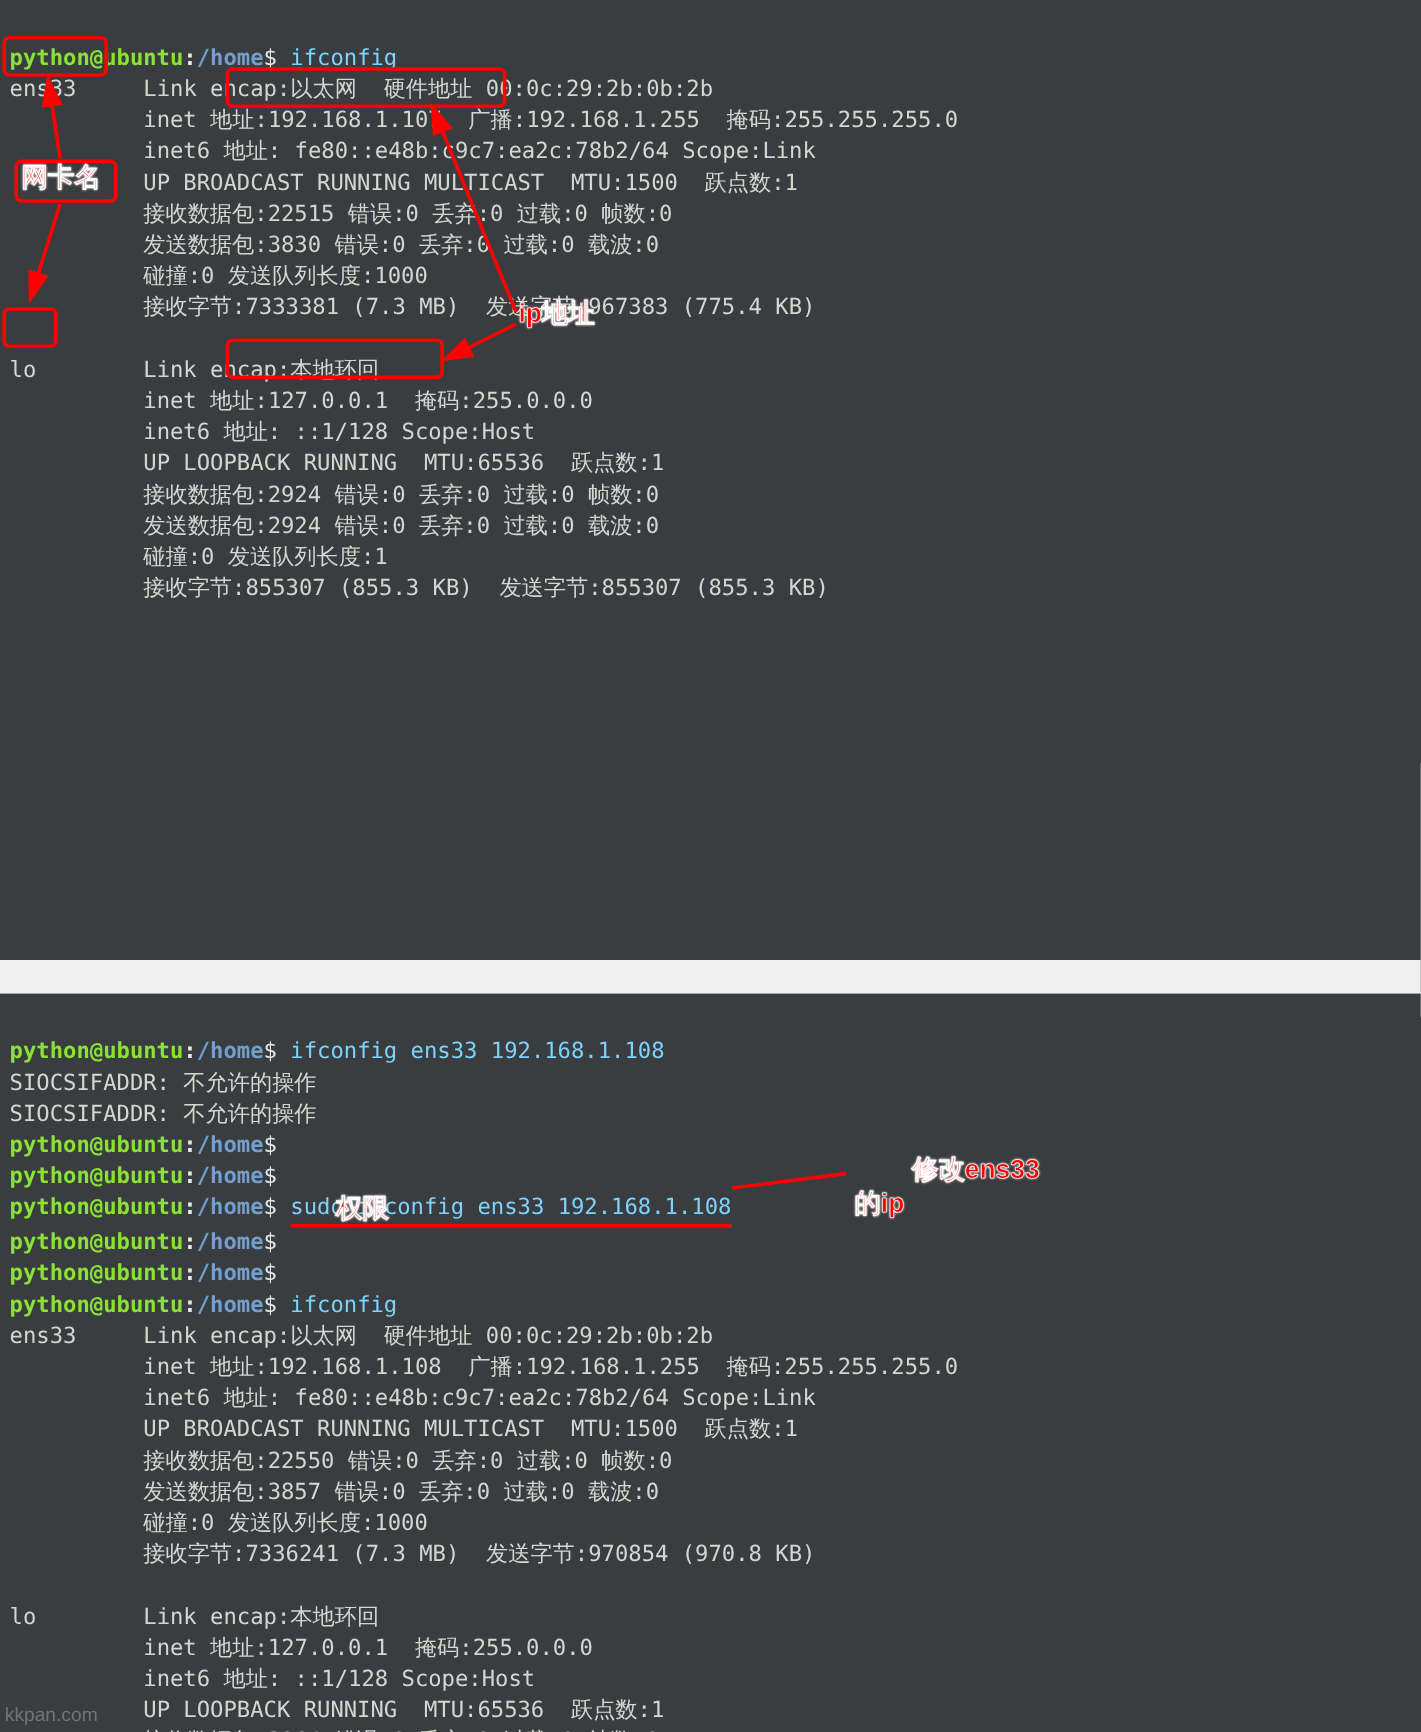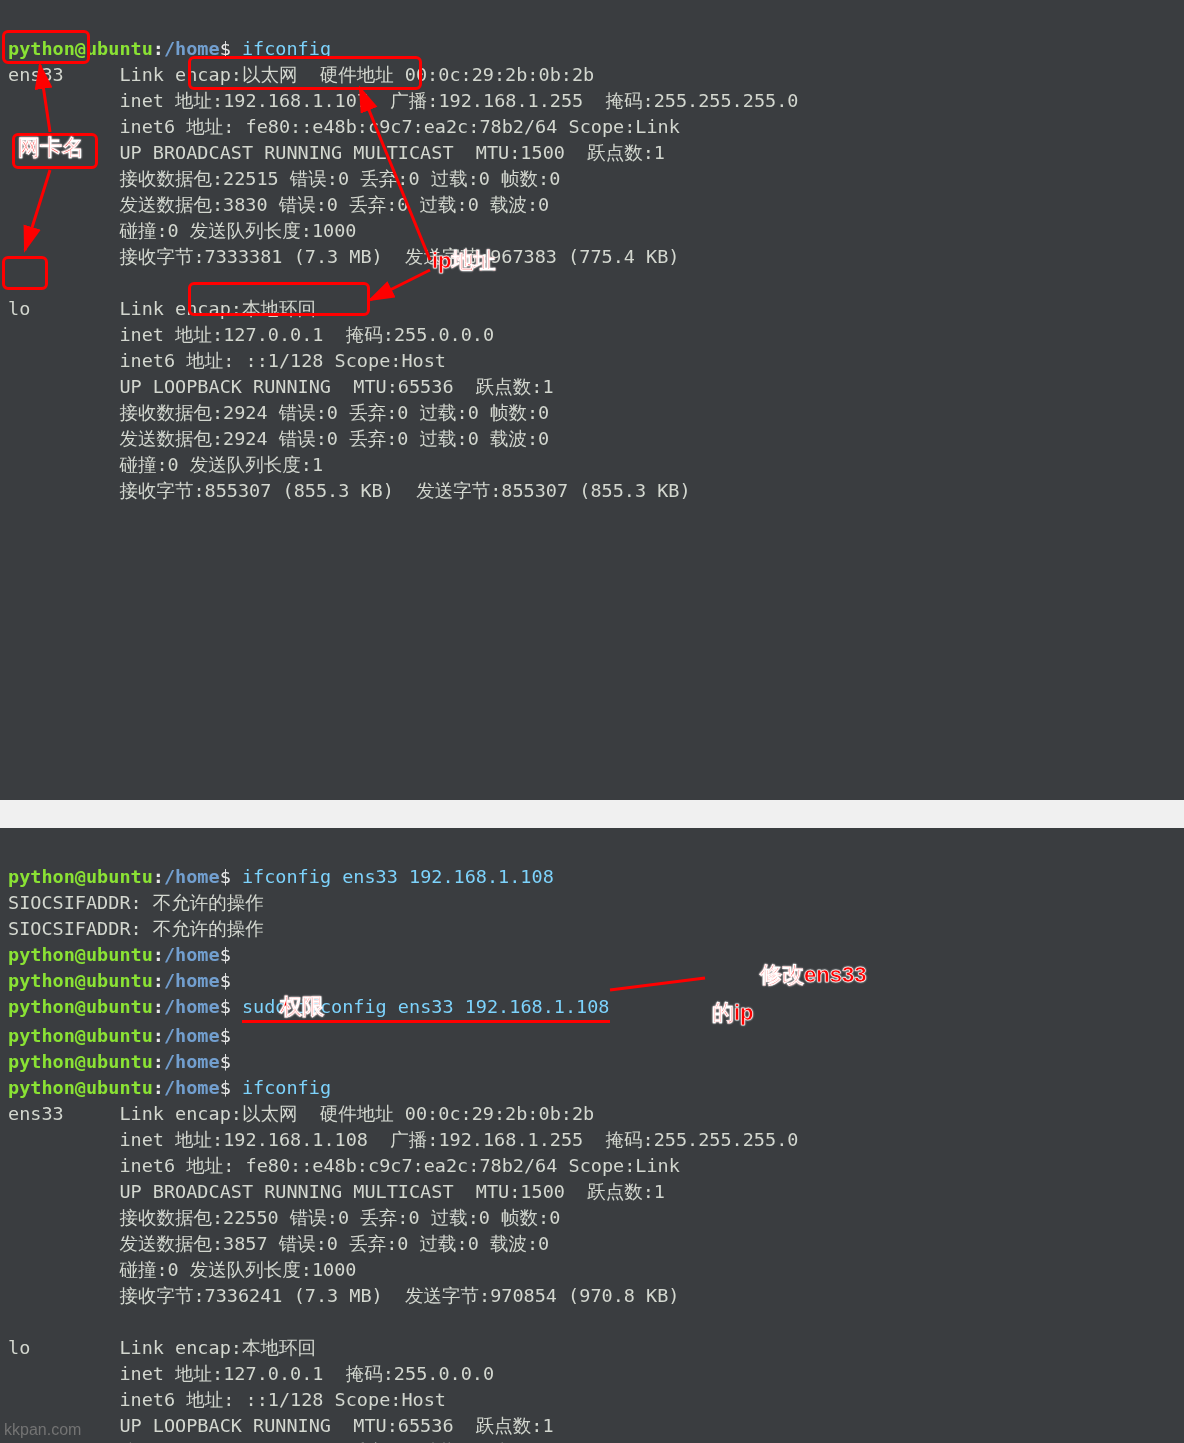--- a/index.html
+++ b/index.html
@@ -129,20 +129,20 @@
           <span class="out">inet 地址:127.0.0.1  掩码:255.0.0.0</span>
           <span class="out">inet6 地址: ::1/128 Scope:Host</span>
           <span class="out">UP LOOPBACK RUNNING  MTU:65536  跃点数:1</span>
           <span class="out">接收数据包:2964 错误:0 丢弃:0 过载:0 帧数:0</span>
           
           
           
 
 <div class="redlabel" style="left:280px; top:166px;">权限</div>
 <div class="redlabel" style="left:712px; top:134px;margin-left:48px;">修改ens33</div>
-<div class="redlabel" style="left:712px; top:172px;">的ip</div>
+<div class="redlabel" style="left:712px; top:162px;">的ip</div>
 <svg class="arrow" style="left:0;top:0;width:1184px;height:700px;position:absolute">
 <line x1="610" y1="162" x2="705" y2="150" stroke="#ff0000" stroke-width="3"></line>
 </svg>
 
 </div>
 
 <div class="bottom-left">kkpan.com</div>
 
 </body></html>

